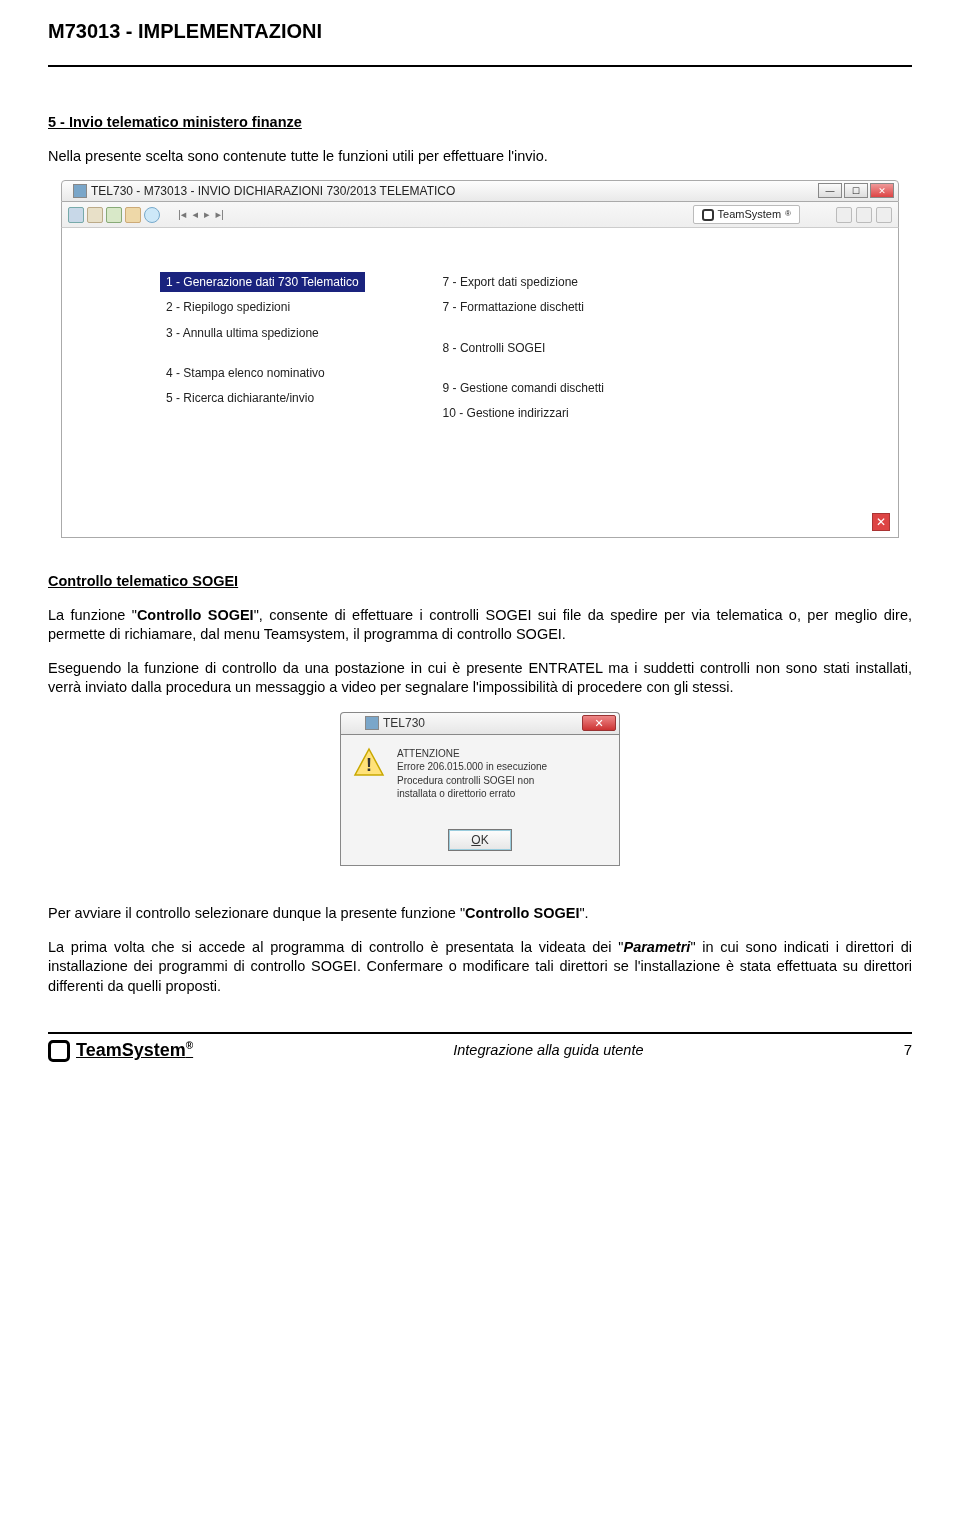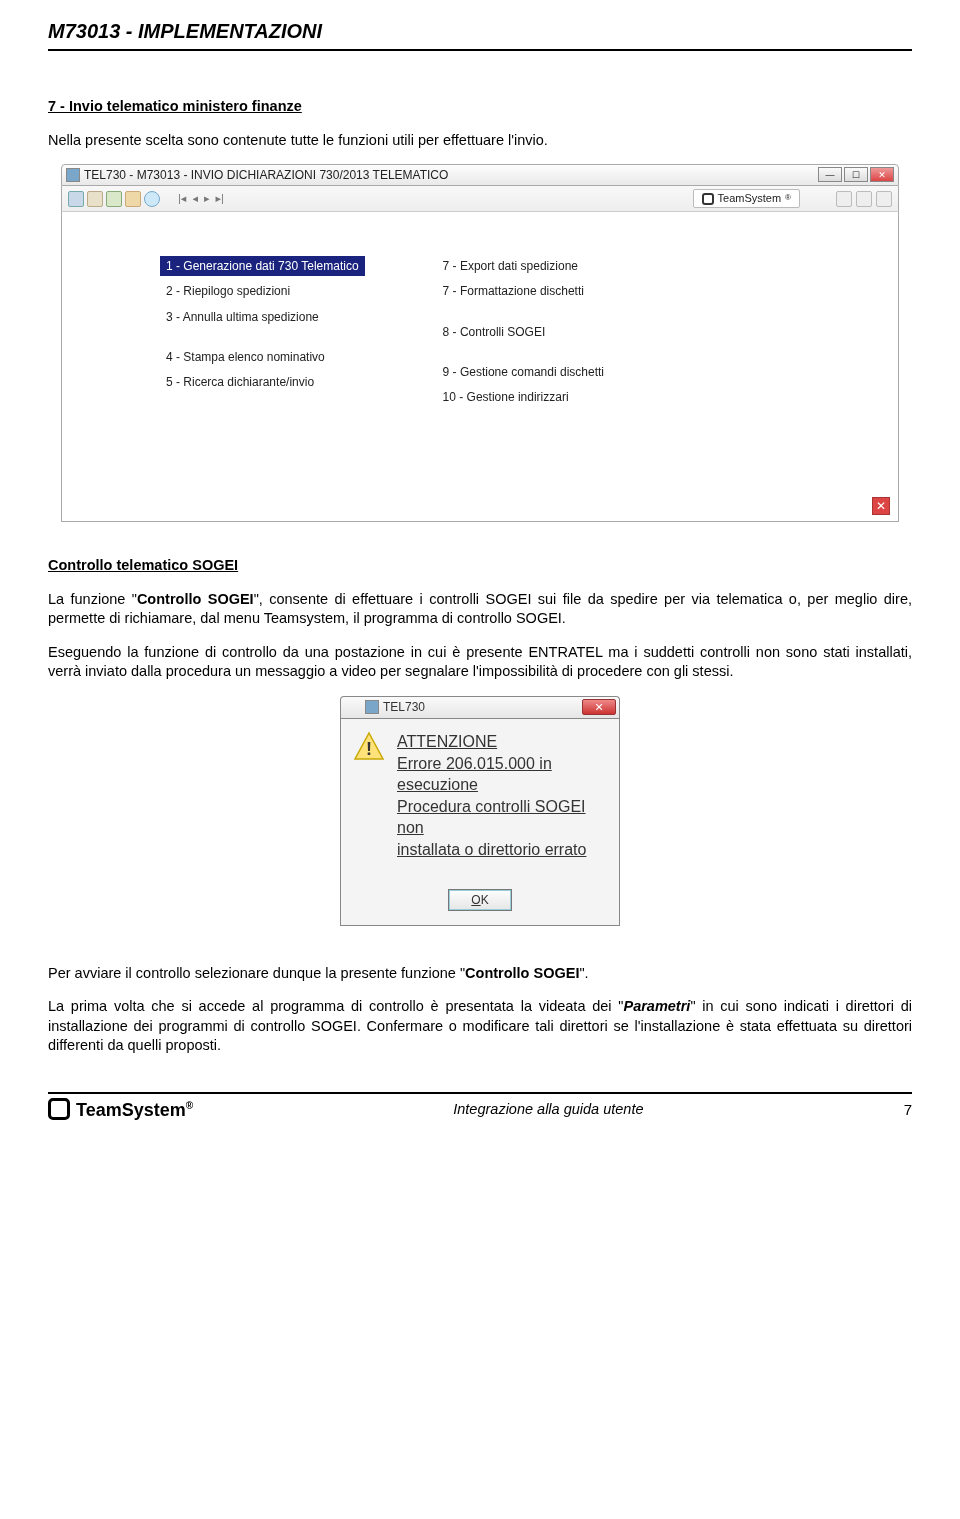--- a/index.html
+++ b/index.html
@@ -8,23 +8,22 @@
     font-family: Arial, Helvetica, sans-serif;
     font-size: 14.5px;
     color: #000;
     background: #fff;
     width: 960px;
     padding: 18px 48px 20px 48px;
     line-height: 1.35;
   }
   .doc-title {
     font-weight: bold;
-    font-style: italic;
     font-size: 20px;
-    margin-bottom: 4px;
+    margin-bottom: 20px;
   }
   .hr { border-top: 2px solid #000; margin: 4px 0 46px 0; }
   .section-title { text-decoration: underline; font-weight: bold; margin-bottom: 14px; }
   .para { margin-bottom: 14px; text-align: justify; }
 
   
   .app-window {
     width: 838px;
     margin: 0 auto 34px auto;
     font-family: "Segoe UI", Tahoma, sans-serif;
@@ -32,21 +31,21 @@
     color: #222;
   }
   .app-titlebar {
     background: linear-gradient(#fdfdfd, #e9e9e9);
     border: 1px solid #aaa;
     border-top-left-radius: 4px;
     border-top-right-radius: 4px;
     height: 22px;
     display: flex;
     align-items: center;
-    padding: 0 4px;
+    padding: 0 11px;
     position: relative;
   }
   .app-titlebar .icon16 { width: 14px; height: 14px; background: #7aa6c9; border: 1px solid #888; margin-right: 4px; }
   .win-controls { position: absolute; right: 4px; top: 2px; display: flex; gap: 2px; }
   .win-btn { width: 24px; height: 15px; border: 1px solid #888; background: linear-gradient(#fafafa,#ddd); font-size: 9px; display:flex; align-items:center; justify-content:center; }
   .win-btn.close { background: linear-gradient(#e99,#d44); color:#fff; }
   .app-toolbar {
     background: linear-gradient(#f8f8f8,#eee);
     border-left: 1px solid #aaa;
     border-right: 1px solid #aaa;
@@ -92,43 +91,43 @@
     border:1px solid #888; border-bottom:none;
     border-top-left-radius:4px; border-top-right-radius:4px;
     height:22px; display:flex; align-items:center; padding:0 24px; position:relative;
   }
   .dlg-titlebar .icon16 { width:14px; height:14px; background:#7aa6c9; border:1px solid #888; margin-right:4px; }
   .dlg-close { position:absolute; right:3px; top:2px; width:34px; height:16px; background: linear-gradient(#e88,#c33); color:#fff; display:flex; align-items:center; justify-content:center; font-size:11px; border:1px solid #933; border-radius:2px; }
   .dlg-body { border:1px solid #888; background:#f4f4f4; padding:12px 12px 14px 12px; }
   .dlg-row { display:flex; gap:12px; }
   .warn-icon { width:32px; height:32px; position:relative; flex-shrink:0; }
   .warn-icon svg { width:32px; height:32px; }
-  .dlg-msg { font-size:16px; line-height:1.35;text-decoration:underline; }
+  .dlg-msg { font-size:10px; line-height:1.35; }
   .dlg-btns { display:flex; justify-content:center; margin-top:28px; }
   .dlg-btn { border:1px solid #777; background: linear-gradient(#fdfdfd,#e6e6e6); padding:2px 22px; font-size:12px; box-shadow: 0 0 0 1px #9cd inset; }
   .dlg-btn span.u { text-decoration: underline; }
 
   .b { font-weight:bold; }
   .bi { font-weight:bold; font-style:italic; }
 
   .footer-hr { border-top: 2px solid #000; margin-top: 36px; }
   .footer { display:flex; align-items:center; justify-content:space-between; padding-top:4px; }
   .footer-center { font-style: italic; }
   .footer-right { font-size: 15px; }
-  .ts-logo-footer { display:flex; align-items:flex-start; gap:6px; font-weight:bold; font-size:18px; }
+  .ts-logo-footer { display:flex; align-items:center; gap:6px; font-weight:bold; font-size:18px;text-decoration:underline; }
   .ts-logo-footer .mark { width:22px; height:22px; border:3px solid #000; border-radius:5px; position:relative; }
   .ts-logo-footer .reg { font-size:10px; vertical-align: super; }
 </style>
 </head>
 <body>
 
 <div class="doc-title">M73013 - IMPLEMENTAZIONI</div>
 <div class="hr"></div>
 
-<div class="section-title">7 - Invio telematico ministero finanze</div>
+<div class="section-title">5 - Invio telematico ministero finanze</div>
 <div class="para">Nella presente scelta sono contenute tutte le funzioni utili per effettuare l'invio.</div>
 
 <div class="app-window">
   <div class="app-titlebar">
     <div class="icon16"></div>
     <span>TEL730 - M73013 - INVIO DICHIARAZIONI 730/2013 TELEMATICO</span>
     <div class="win-controls">
       <div class="win-btn">—</div>
       <div class="win-btn">☐</div>
       <div class="win-btn close">✕</div>

